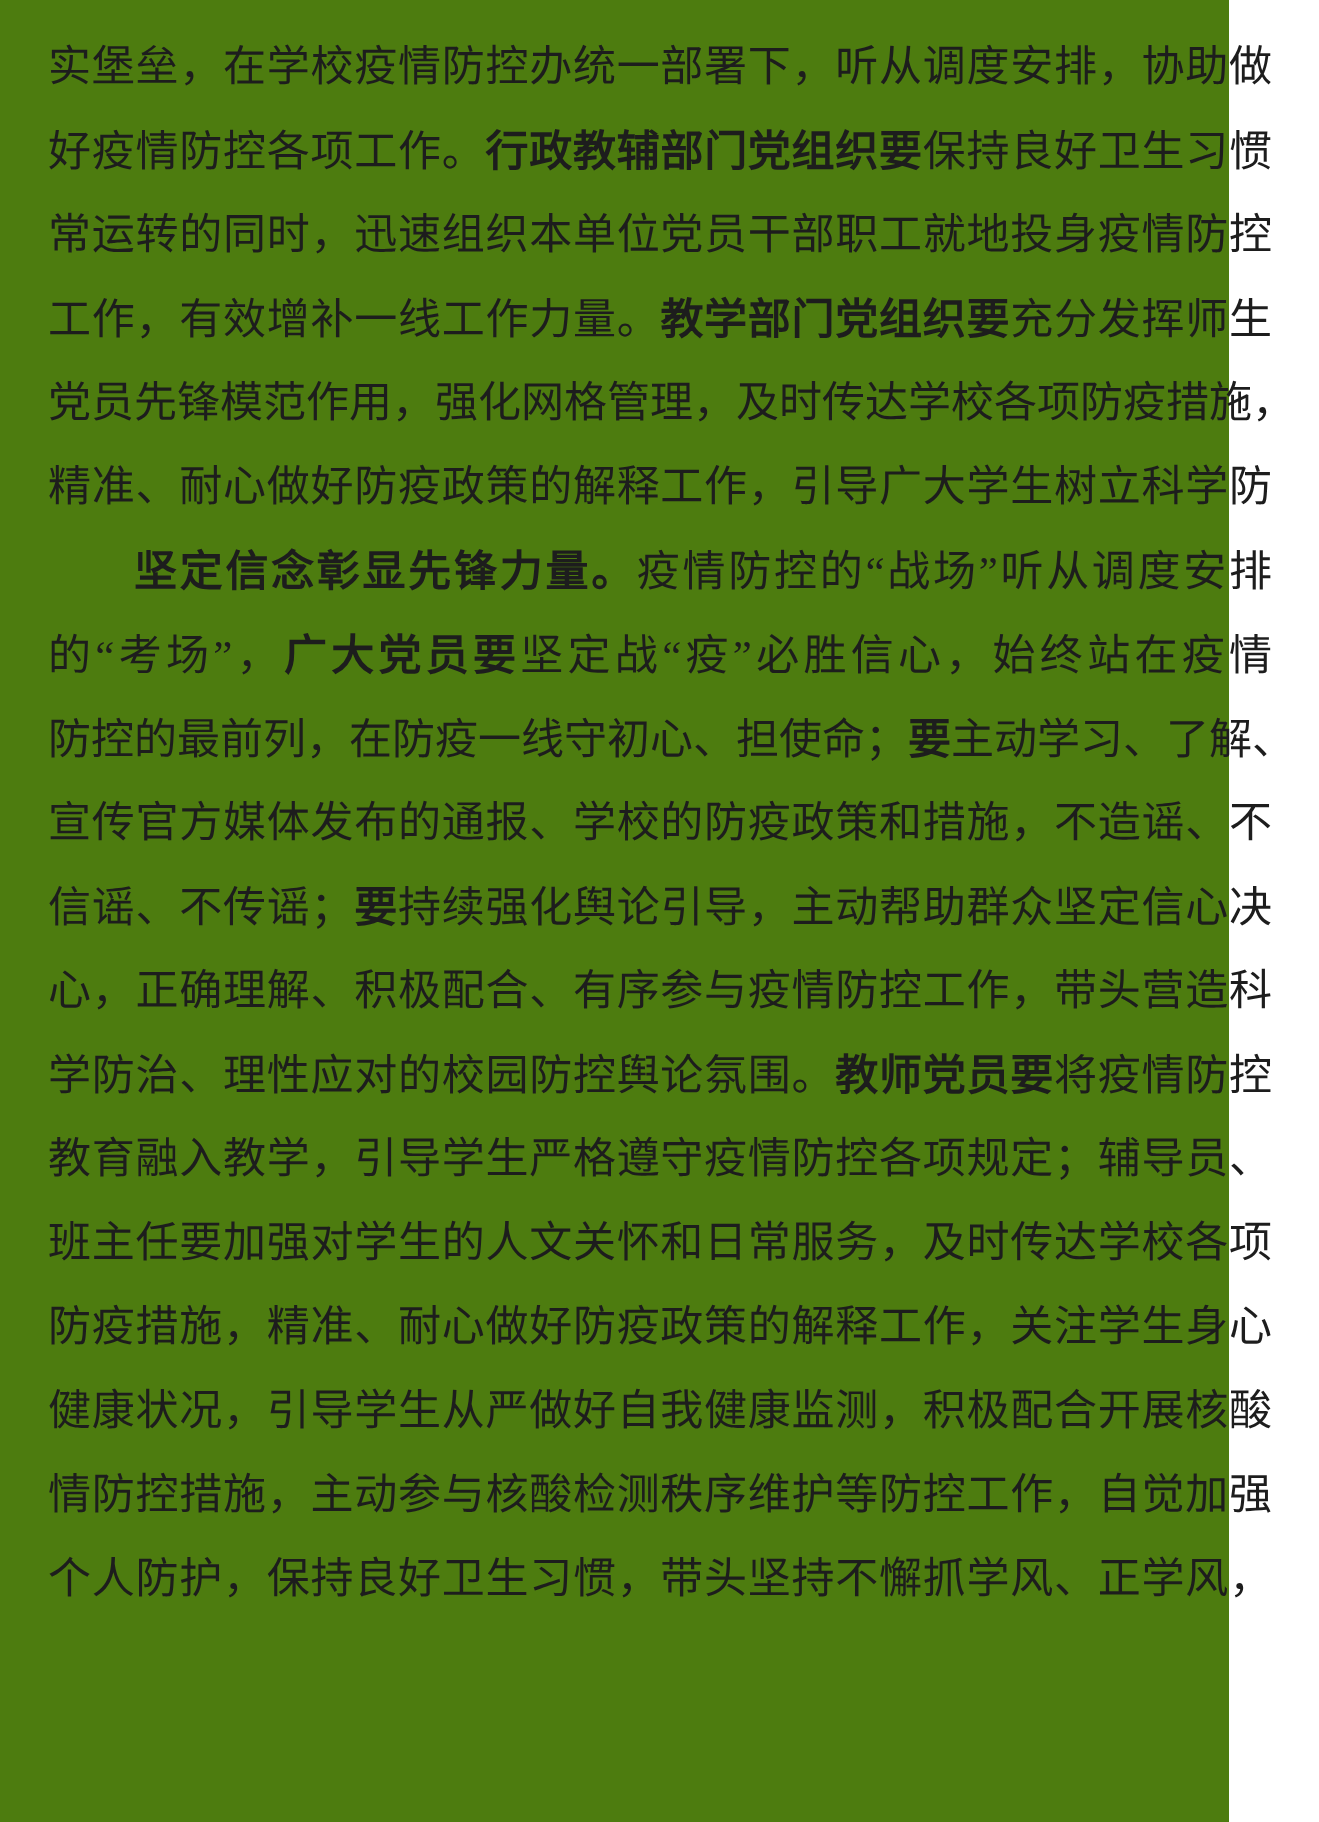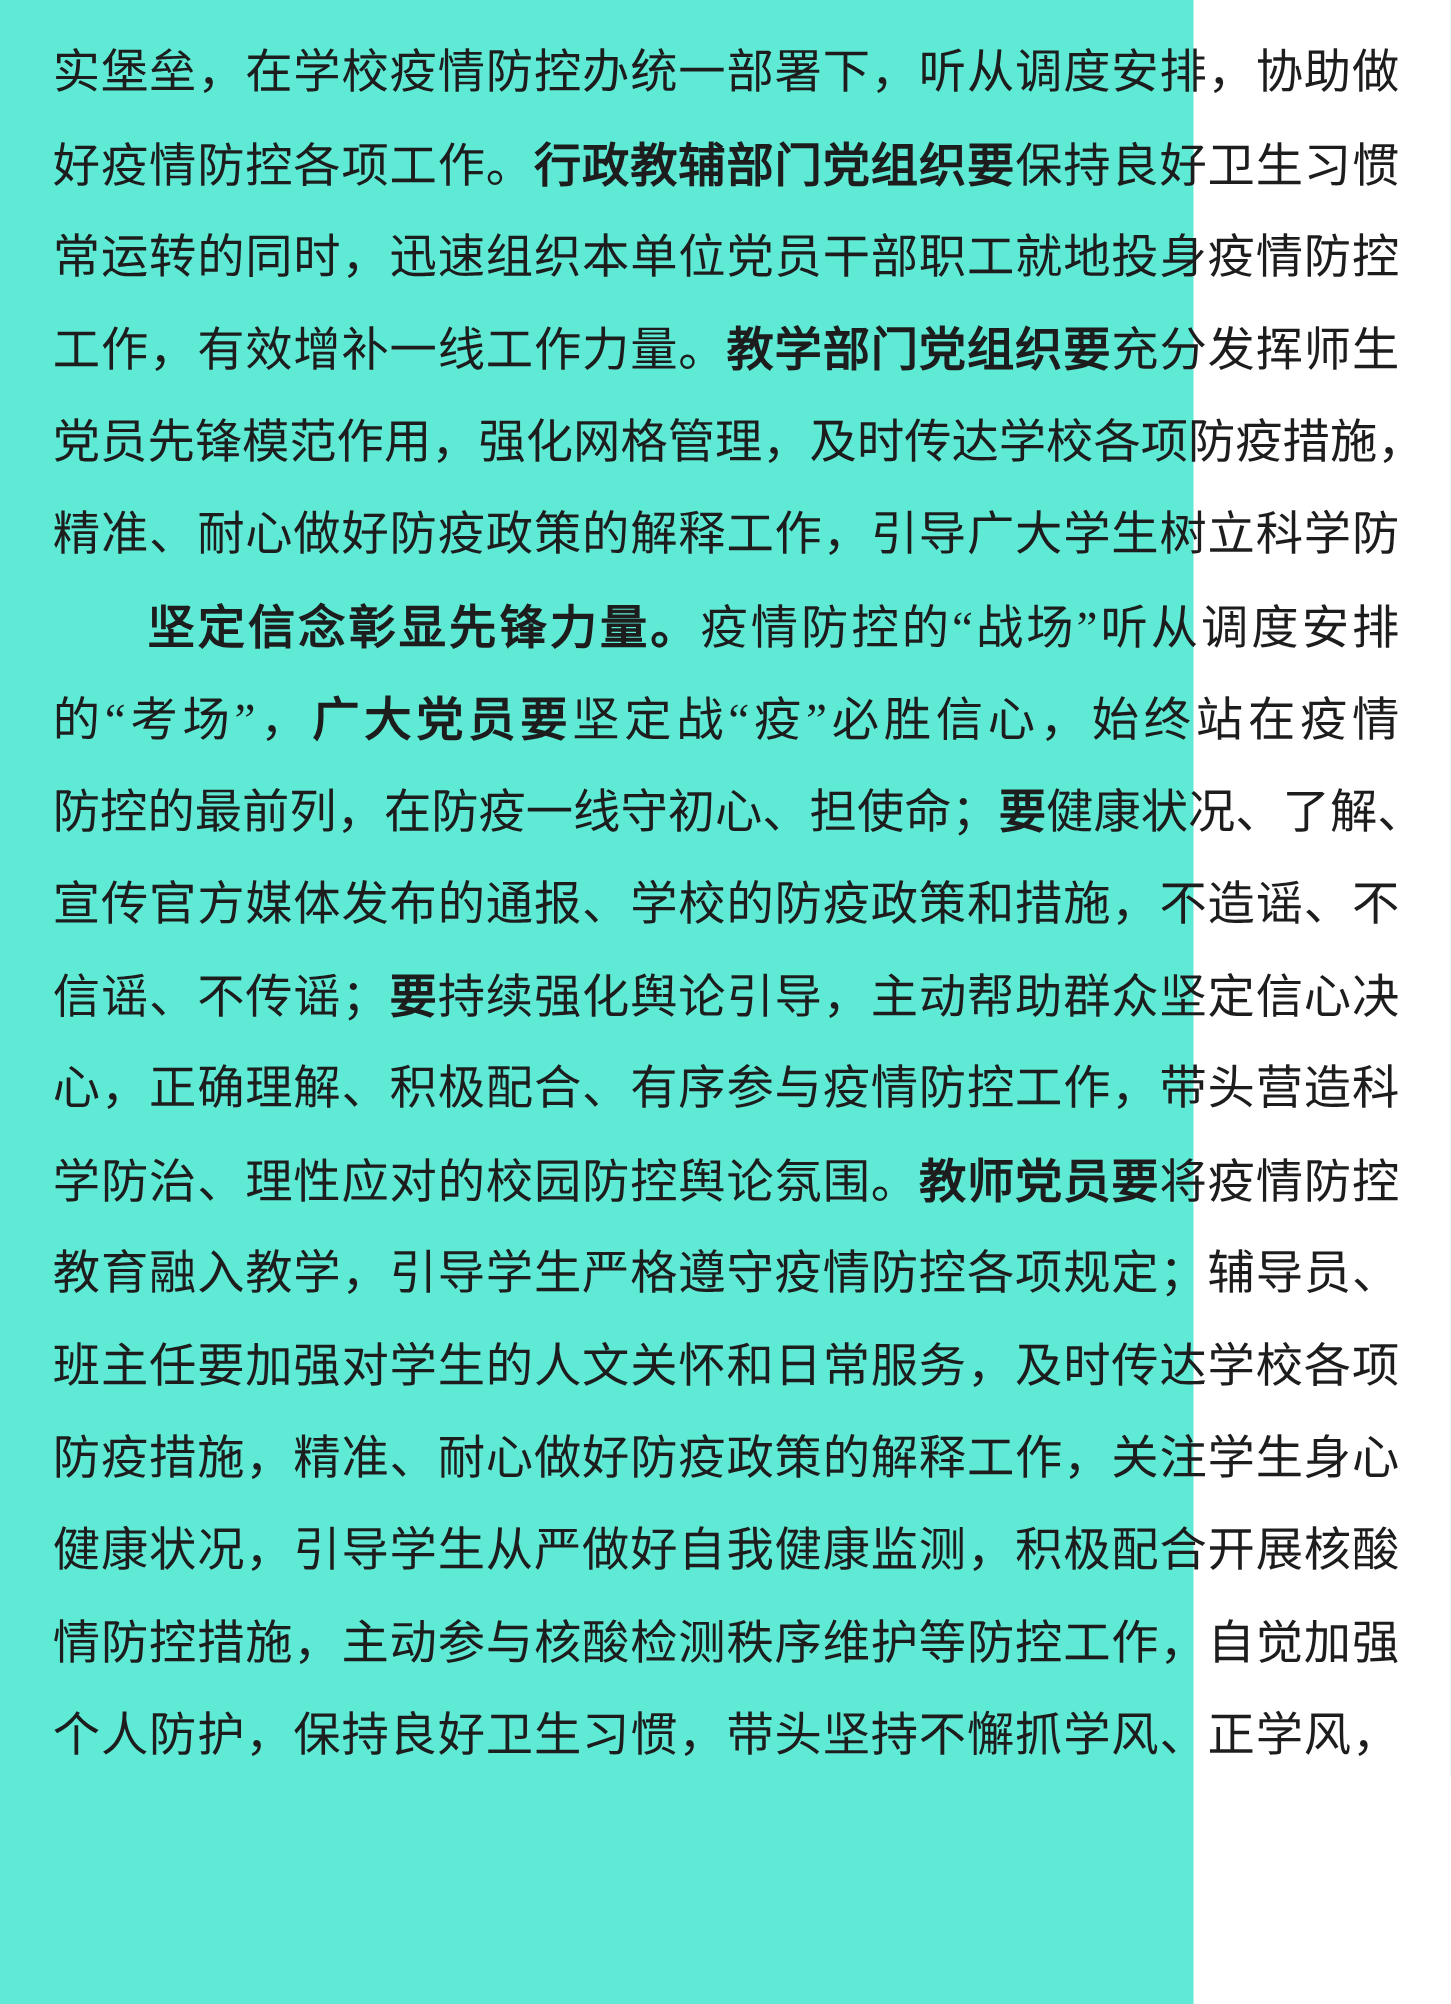--- a/index.html
+++ b/index.html
@@ -8,23 +8,23 @@
   }
   body {
     width: 1319px;
     height: 1822px;
     background: #ffffff;
     font-family: "Liberation Serif", serif;
     overflow: hidden;
   }
   .page {
     position: relative;
-    width: 1085px;
+    width: 1229px;
     height: 1822px;
-    background: #5eead4;
+    background: #4d7c0f;
   }
   .doc-body {
     position: absolute;
     left: 48px;
     top: 25px;
     width: 1224px;
     color: #1d1d1d;
   }
   .line {
     font-size: 43px;
@@ -58,21 +58,21 @@
 <div class="page">
   <div class="doc-body">
       <div class="line"><span class="seg">实堡垒，在学校疫情防控办统一部署下，听从调度安排，协助做</span></div>
       <div class="line"><span class="seg">好疫情防控各项工作。</span><span class="seg bold">行政教辅部门党组织要</span><span class="seg">保持良好卫生习惯</span></div>
       <div class="line"><span class="seg">常运转的同时，迅速组织本单位党员干部职工就地投身疫情防控</span></div>
       <div class="line"><span class="seg">工作，有效增补一线工作力量。</span><span class="seg bold">教学部门党组织要</span><span class="seg">充分发挥师生</span></div>
       <div class="line"><span class="seg">党员先锋模范作用，强化网格管理，及时传达学校各项防疫措施，</span></div>
       <div class="line"><span class="seg">精准、耐心做好防疫政策的解释工作，引导广大学生树立科学防</span></div>
       <div class="line indent"><span class="seg bold">坚定信念彰显先锋力量。</span><span class="seg">疫情防控的“战场”听从调度安排</span></div>
       <div class="line"><span class="seg">的“考场”，</span><span class="seg bold">广大党员要</span><span class="seg">坚定战“疫”必胜信心，始终站在疫情</span></div>
-      <div class="line"><span class="seg">防控的最前列，在防疫一线守初心、担使命；</span><span class="seg bold">要</span><span class="seg">健康状况、了解、</span></div>
+      <div class="line"><span class="seg">防控的最前列，在防疫一线守初心、担使命；</span><span class="seg bold">要</span><span class="seg">主动学习、了解、</span></div>
       <div class="line"><span class="seg">宣传官方媒体发布的通报、学校的防疫政策和措施，不造谣、不</span></div>
       <div class="line"><span class="seg">信谣、不传谣；</span><span class="seg bold">要</span><span class="seg">持续强化舆论引导，主动帮助群众坚定信心决</span></div>
       <div class="line"><span class="seg">心，正确理解、积极配合、有序参与疫情防控工作，带头营造科</span></div>
       <div class="line"><span class="seg">学防治、理性应对的校园防控舆论氛围。</span><span class="seg bold">教师党员要</span><span class="seg">将疫情防控</span></div>
       <div class="line"><span class="seg">教育融入教学，引导学生严格遵守疫情防控各项规定；辅导员、</span></div>
       <div class="line"><span class="seg">班主任要加强对学生的人文关怀和日常服务，及时传达学校各项</span></div>
       <div class="line"><span class="seg">防疫措施，精准、耐心做好防疫政策的解释工作，关注学生身心</span></div>
       <div class="line"><span class="seg">健康状况，引导学生从严做好自我健康监测，积极配合开展核酸</span></div>
       <div class="line"><span class="seg">情防控措施，主动参与核酸检测秩序维护等防控工作，自觉加强</span></div>
       <div class="line"><span class="seg">个人防护，保持良好卫生习惯，带头坚持不懈抓学风、正学风，</span></div>

